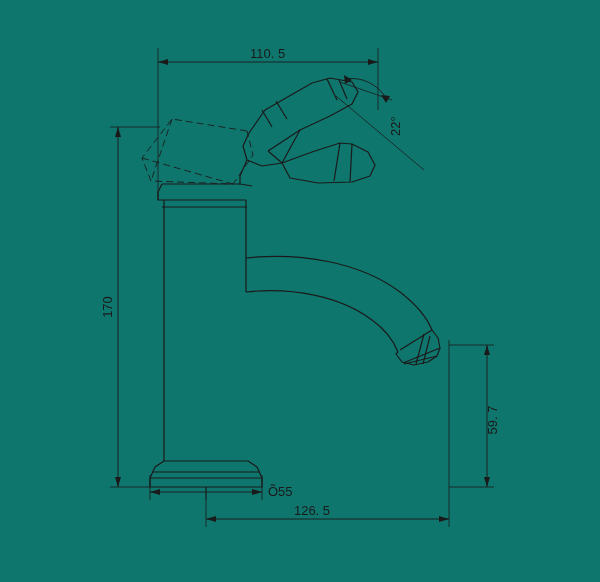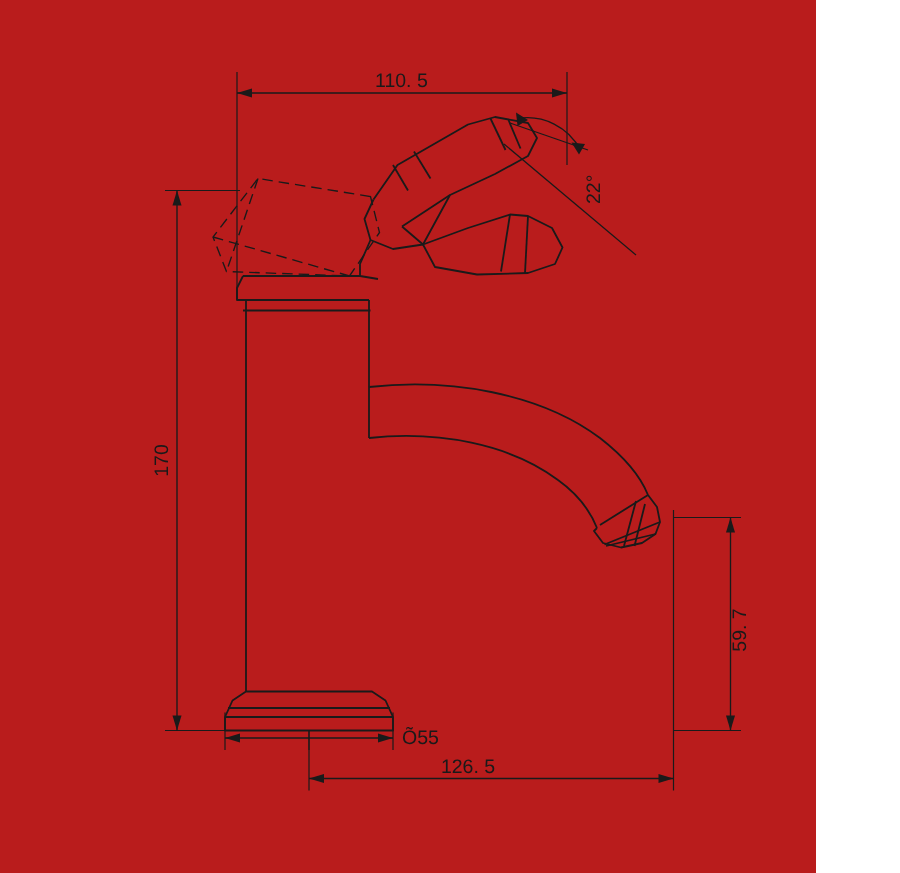--- a/index.html
+++ b/index.html
@@ -8,23 +8,23 @@
     background: #ffffff;
   }
   body {
     width: 600px;
     height: 582px;
     font-family: "Liberation Sans", sans-serif;
     overflow: hidden;
   }
   #drawing-root {
     position: relative;
-    width: 544px;
+    width: 600px;
     height: 582px;
-    background: #b91c1c;
+    background: #0f766e;
   }
   svg.cad {
     display: block;
     width: 600px;
     height: 582px;
   }
   .dim-text {
     font-family: "Liberation Sans", sans-serif;
     font-size: 13px;
     fill: #1a1a1a;

